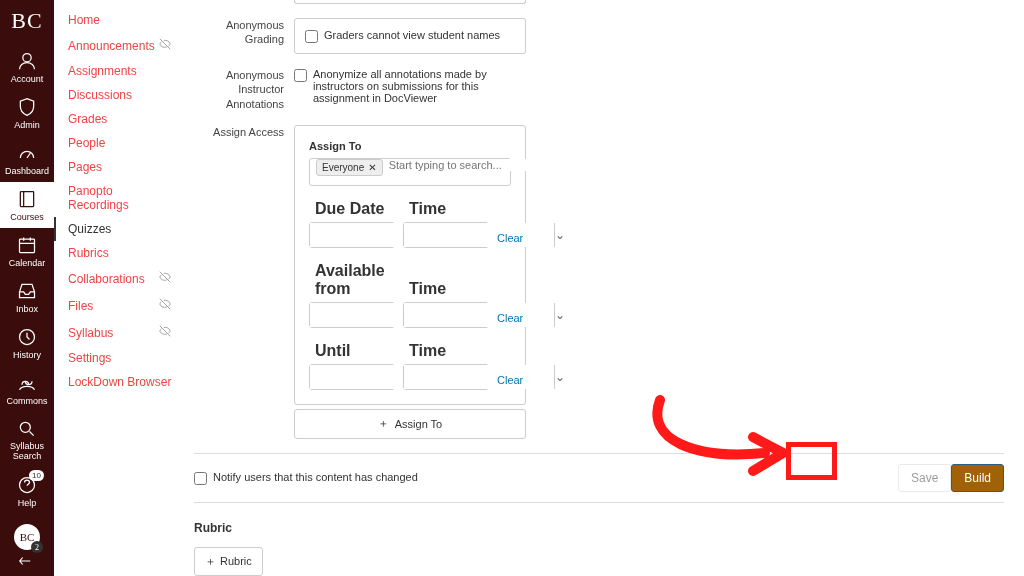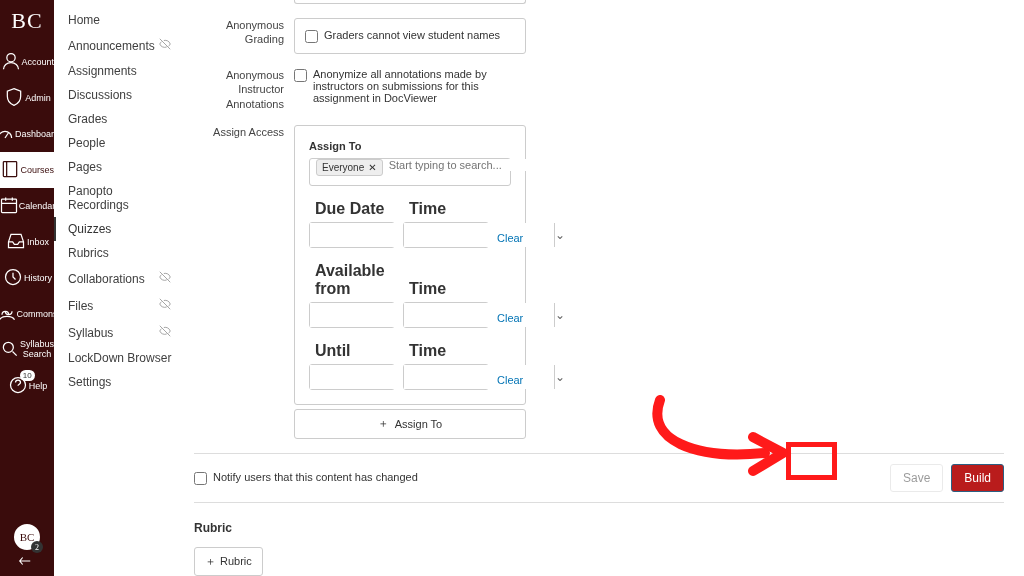--- a/index.html
+++ b/index.html
@@ -1,26 +1,26 @@
 <!DOCTYPE html>
 <html><head>
 <meta charset="utf-8">
 <style>
   *{box-sizing:border-box;margin:0;padding:0;font-family:"Helvetica Neue",Arial,sans-serif;}
   body{background:#fff;width:1024px;height:576px;overflow:hidden;position:relative;}
   .global-nav{position:absolute;left:0;top:0;width:54px;height:576px;background:#3a0c0c;display:flex;flex-direction:column;align-items:center;color:#fff;}
   .logo{font-family:"Times New Roman",serif;font-size:22px;color:#fff;padding:8px 0 10px;letter-spacing:1px;}
-  .nav-item{display:flex;flex-direction:row;align-items:center;justify-content:center;width:100%;padding:6px 0;color:#fff;font-size:9px;cursor:pointer;}
+  .nav-item{display:flex;flex-direction:column;align-items:center;justify-content:center;width:100%;padding:6px 0;color:#fff;font-size:9px;cursor:pointer;}
   .nav-item.active{background:#fff;color:#3a0c0c;}
   .nav-ico{width:22px;height:22px;display:flex;align-items:center;justify-content:center;margin-bottom:2px;}
   .nav-ico svg{width:20px;height:20px;fill:none;stroke:currentColor;stroke-width:1.5;}
   .help-badge{position:relative;}
   .help-badge::after{content:"10";position:absolute;top:-4px;right:-6px;background:#fff;color:#333;font-size:8px;border-radius:8px;padding:0 3px;line-height:11px;}
   .course-nav{position:absolute;left:54px;top:0;width:130px;height:576px;padding:8px 0;}
-  .course-nav a{display:flex;align-items:center;justify-content:space-between;padding:5px 12px 5px 14px;color:#404040;font-size:12px;text-decoration:none;cursor:pointer;}
+  .course-nav a{display:flex;align-items:center;justify-content:space-between;padding:5px 12px 5px 14px;color:#ef4444;font-size:12px;text-decoration:none;cursor:pointer;}
   .course-nav a.current{color:#333;border-left:2px solid #333;font-weight:500;padding-left:12px;}
   .hidden-ico{color:#999;}
   .hidden-ico svg{width:14px;height:14px;stroke:#999;fill:none;stroke-width:1.5;}
   .main{position:absolute;left:184px;top:0;right:0;height:576px;padding:0 20px 20px 10px;overflow:hidden;font-size:12px;color:#333;}
   .row{display:flex;margin-bottom:14px;}
   .lab{width:100px;text-align:right;padding-right:10px;color:#444;font-size:11px;line-height:1.3;}
   .field{flex:0 0 232px;}
   .box{border:1px solid #ccc;border-radius:3px;padding:10px;width:232px;}
   .chk{display:flex;align-items:flex-start;gap:6px;font-size:11px;color:#333;}
   .chk input{margin-top:1px;}
@@ -33,23 +33,23 @@
   .dt-col{display:flex;flex-direction:column;gap:4px;}
   .dt-col label{font-size:16px;font-weight:700;color:#333;margin-left:6px;}
   .date-input{display:flex;border:1px solid #ccc;border-radius:3px;height:26px;width:86px;}
   .date-input input{border:none;outline:none;flex:1;padding:0 4px;font-size:11px;}
   .date-input .ico,.time-input .ico{width:24px;display:flex;align-items:center;justify-content:center;border-left:1px solid #ccc;color:#666;}
   .time-input{display:flex;border:1px solid #ccc;border-radius:3px;height:26px;width:86px;}
   .time-input input{border:none;outline:none;flex:1;padding:0 4px;font-size:11px;}
   .clear{color:#0374B5;font-size:11px;cursor:pointer;padding-bottom:4px;}
   .add-assign{border:1px solid #ccc;border-radius:3px;height:30px;width:232px;display:flex;align-items:center;justify-content:center;gap:6px;font-size:11px;color:#333;cursor:pointer;margin-top:4px;}
   .notify-row{border-top:1px solid #ddd;border-bottom:1px solid #ddd;display:flex;align-items:center;justify-content:space-between;padding:10px 0;margin-top:14px;}
-  .btns{display:flex;gap:8px;align-items:center;}
+  .btns{display:flex;gap:0;align-items:center;}
   .btn{border:1px solid #ccc;border-radius:3px;height:28px;padding:0 12px;font-size:12px;background:#fff;cursor:pointer;display:flex;align-items:center;}
-  .btn-primary{background:#b91c1c;color:#fff;border-color:#2B5F82;}
+  .btn-primary{background:#a16207;color:#fff;border-color:#2B5F82;}
   .rubric-sec{margin-top:18px;}
   .rubric-sec h4{font-size:12px;font-weight:600;margin-bottom:12px;}
   .rubric-btn{border:1px solid #ccc;border-radius:3px;padding:6px 10px;font-size:11px;display:inline-flex;align-items:center;gap:4px;cursor:pointer;}
   .highlight{position:absolute;border:5px solid #ff1a1a;pointer-events:none;}
   .arrow{position:absolute;pointer-events:none;}
   .bottom-avatar{position:absolute;left:12px;bottom:24px;width:30px;height:30px;border-radius:50%;background:#fff;display:flex;align-items:center;justify-content:center;font-size:11px;font-family:"Times New Roman",serif;color:#3a0c0c;border:2px solid #3a0c0c;}
   .bottom-avatar::after{content:"2";position:absolute;right:-3px;bottom:-3px;background:#333;color:#fff;font-size:8px;width:12px;height:12px;border-radius:50%;display:flex;align-items:center;justify-content:center;}
   .expand-ico{position:absolute;left:16px;bottom:4px;color:#fff;}
 </style>
 </head>
@@ -201,24 +201,24 @@
           <path d="M3 3l18 18M10 6a9 9 0 0111 6 14 14 0 01-3 4M6 8a14 14 0 00-3 4 9 9 0 0012 5"></path>
         </svg></span>
     </a>
     <a>
       <span>Syllabus</span>
       <span class="hidden-ico"><svg viewBox="0 0 24 24">
           <path d="M3 3l18 18M10 6a9 9 0 0111 6 14 14 0 01-3 4M6 8a14 14 0 00-3 4 9 9 0 0012 5"></path>
         </svg></span>
     </a>
     <a>
+      <span>Settings</span>
+    </a>
+    <a>
       <span>LockDown Browser</span>
-    </a>
-    <a>
-      <span>Settings</span>
     </a>
   </div>
 
 <div class="main">
 
   <div class="row" style="margin-top:-10px;">
     <div class="lab"></div>
     <div class="field">
         <div class="box" style="height:14px;padding:0;border-top:none;border-top-left-radius:0;border-top-right-radius:0;"></div>
       </div>

